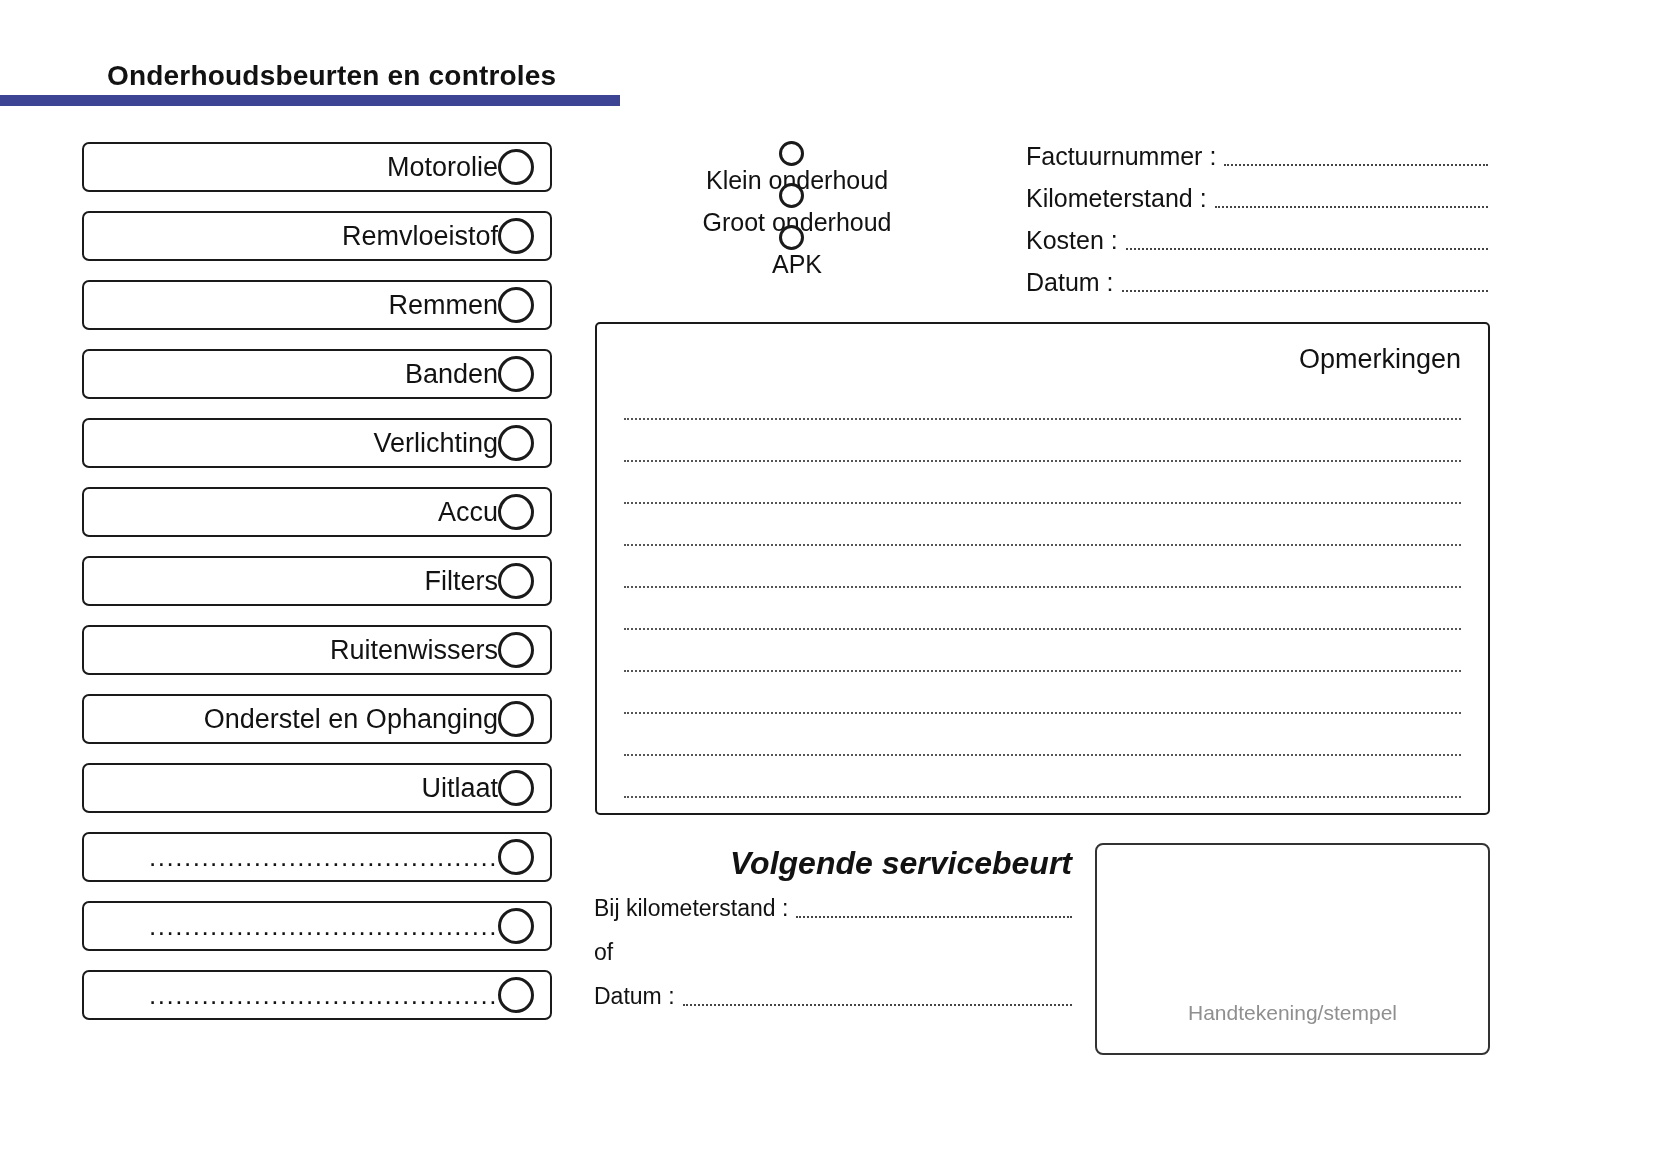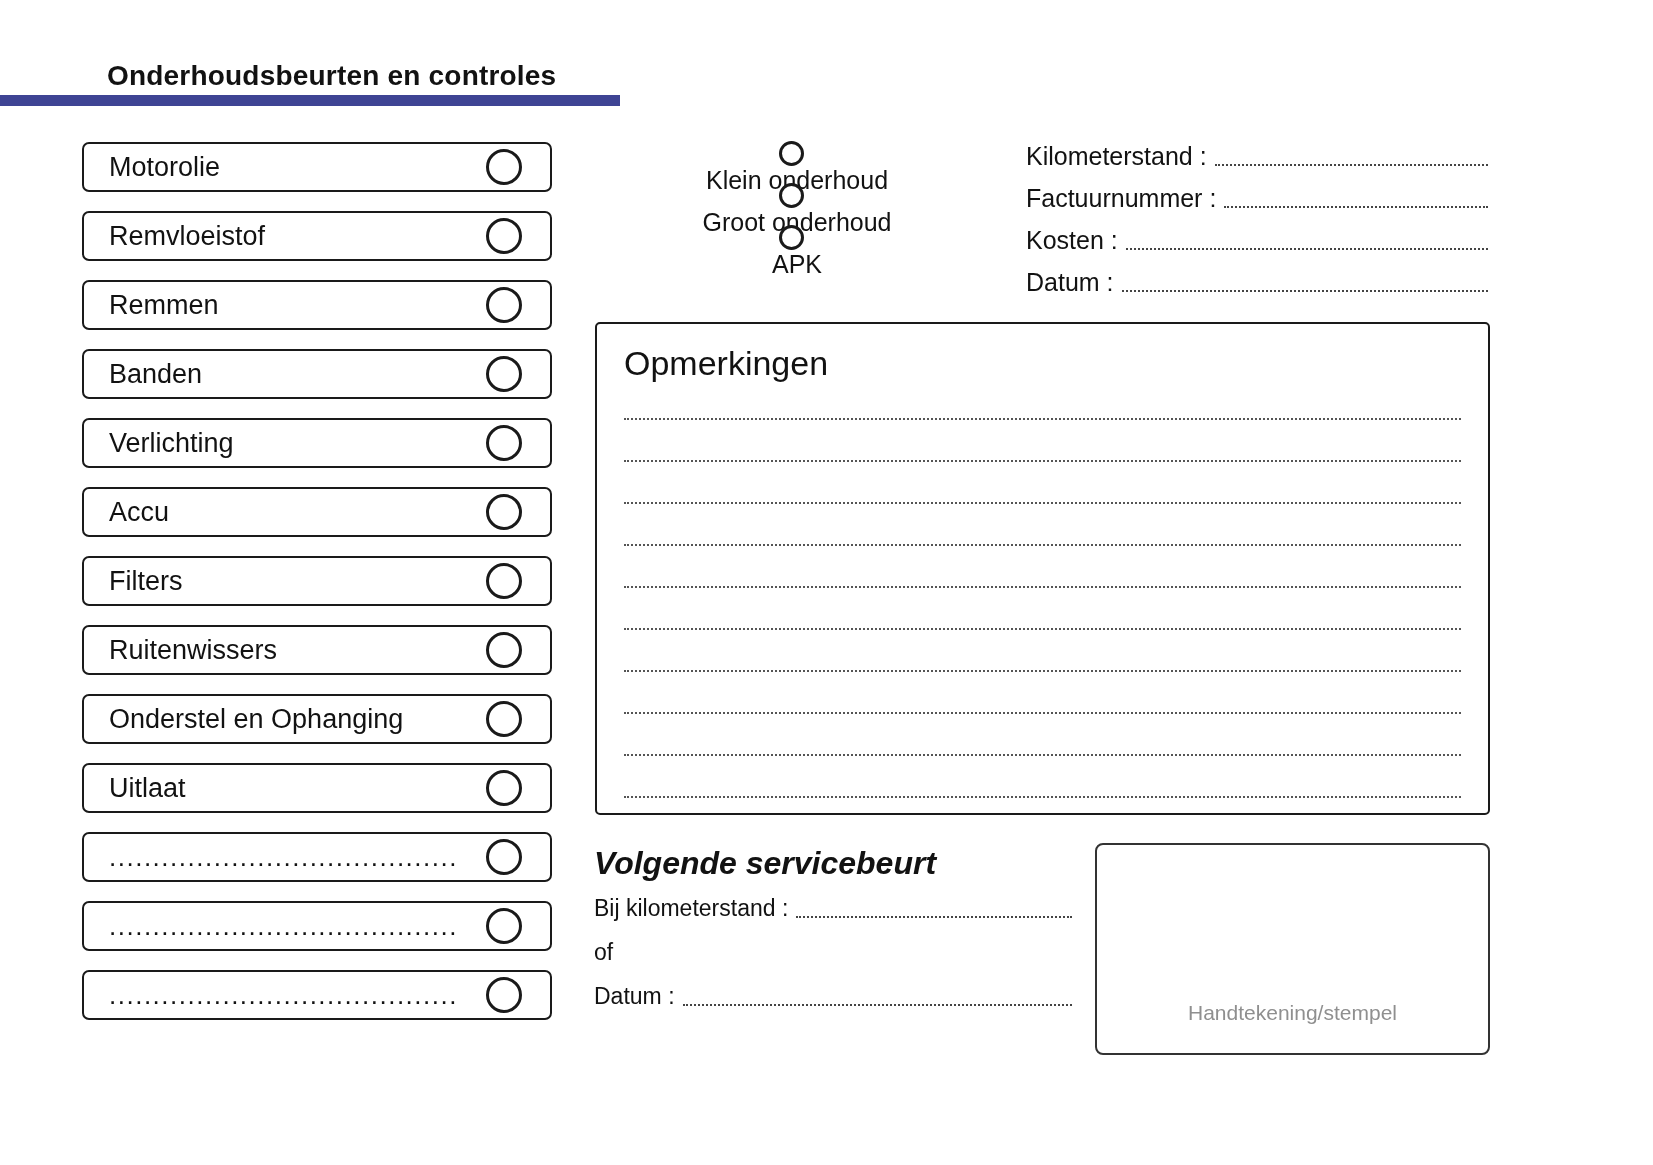--- a/index.html
+++ b/index.html
@@ -4,33 +4,34 @@
 <style>
   * { margin:0; padding:0; box-sizing:border-box; }
   html,body { background:#ffffff; }
   .page {
     position:relative;
     width:1653px; height:1064px;
     background:#ffffff;
     font-family:"Liberation Sans","DejaVu Sans",sans-serif;
     color:#121212;
     overflow:hidden;
+    text-align:right;
   }
 
   
   .title { position:absolute; left:107px; top:60px; font-size:28px; font-weight:bold; letter-spacing:0.2px; }
   .accent-bar { position:absolute; left:0; top:95px; width:620px; height:11px; background:#3e4494; }
 
   
   .checklist { position:absolute; left:82px; top:142px; width:470px; }
   .check-row {
     display:flex; align-items:center;
     height:50px; margin-bottom:19px;
     border:2.5px solid #1a1a1a; border-radius:7px;
-    padding:0 28px 0 25px; background:#fff;
+    padding:0 16px 0 25px; background:#fff;
   }
   .check-label { flex:1; font-size:27px; white-space:nowrap; overflow:hidden; }
   .check-label.dots { letter-spacing:1.5px; font-size:26px; }
   .check-circle { width:36px; height:36px; border:3px solid #1a1a1a; border-radius:50%; flex:none; background:#fff; }
 
   
   .service-options { position:absolute; left:597px; top:141px; width:400px; }
   .radio-row { display:flex; align-items:center; height:30px; margin-bottom:12px;flex-direction:column; }
   .radio-circle { width:25px; height:25px; border:3px solid #1a1a1a; border-radius:50%; margin-right:12px; flex:none; background:#fff; }
   .radio-label { font-size:25px; white-space:nowrap; }
@@ -42,21 +43,21 @@
   .details { position:absolute; left:1026px; top:141px; width:462px; }
   .field-row { display:flex; align-items:flex-end; height:30px; margin-bottom:12px; }
   .field-label { font-size:25px; line-height:30px; white-space:nowrap; }
 
   
   .remarks-box {
     position:absolute; left:595px; top:322px; width:895px; height:493px;
     border:2.5px solid #1a1a1a; border-radius:5px;
     padding:20px 27px 0 27px;
   }
-  .remarks-title { font-size:34px; height:34px; }
+  .remarks-title { font-size:27px; height:34px; }
   .remark-line { height:42px; border-bottom:2px dotted #555; }
   .remark-line:first-of-type { height:26px; }
 
   
   .next-service { position:absolute; left:594px; top:845px; width:478px; }
   .next-title { font-size:32px; font-weight:bold; height:30px; margin-bottom:18px;font-style:italic; }
   .ns-row { display:flex; align-items:flex-end; height:30px; margin-bottom:14px; font-size:23px; }
   .ns-label { line-height:30px; white-space:nowrap; }
 
   
@@ -144,25 +145,25 @@
       <span class="radio-label">Groot onderhoud</span>
     </div>
     <div class="radio-row">
       <span class="radio-circle"></span>
       <span class="radio-label">APK</span>
     </div>
   </div>
 
   <div class="details">
     <div class="field-row">
+      <span class="field-label">Factuurnummer :</span>
+      <span class="fill-line"></span>
+    </div>
+    <div class="field-row">
       <span class="field-label">Kilometerstand :</span>
-      <span class="fill-line"></span>
-    </div>
-    <div class="field-row">
-      <span class="field-label">Factuurnummer :</span>
       <span class="fill-line"></span>
     </div>
     <div class="field-row">
       <span class="field-label">Kosten :</span>
       <span class="fill-line"></span>
     </div>
     <div class="field-row">
       <span class="field-label">Datum :</span>
       <span class="fill-line"></span>
     </div>

